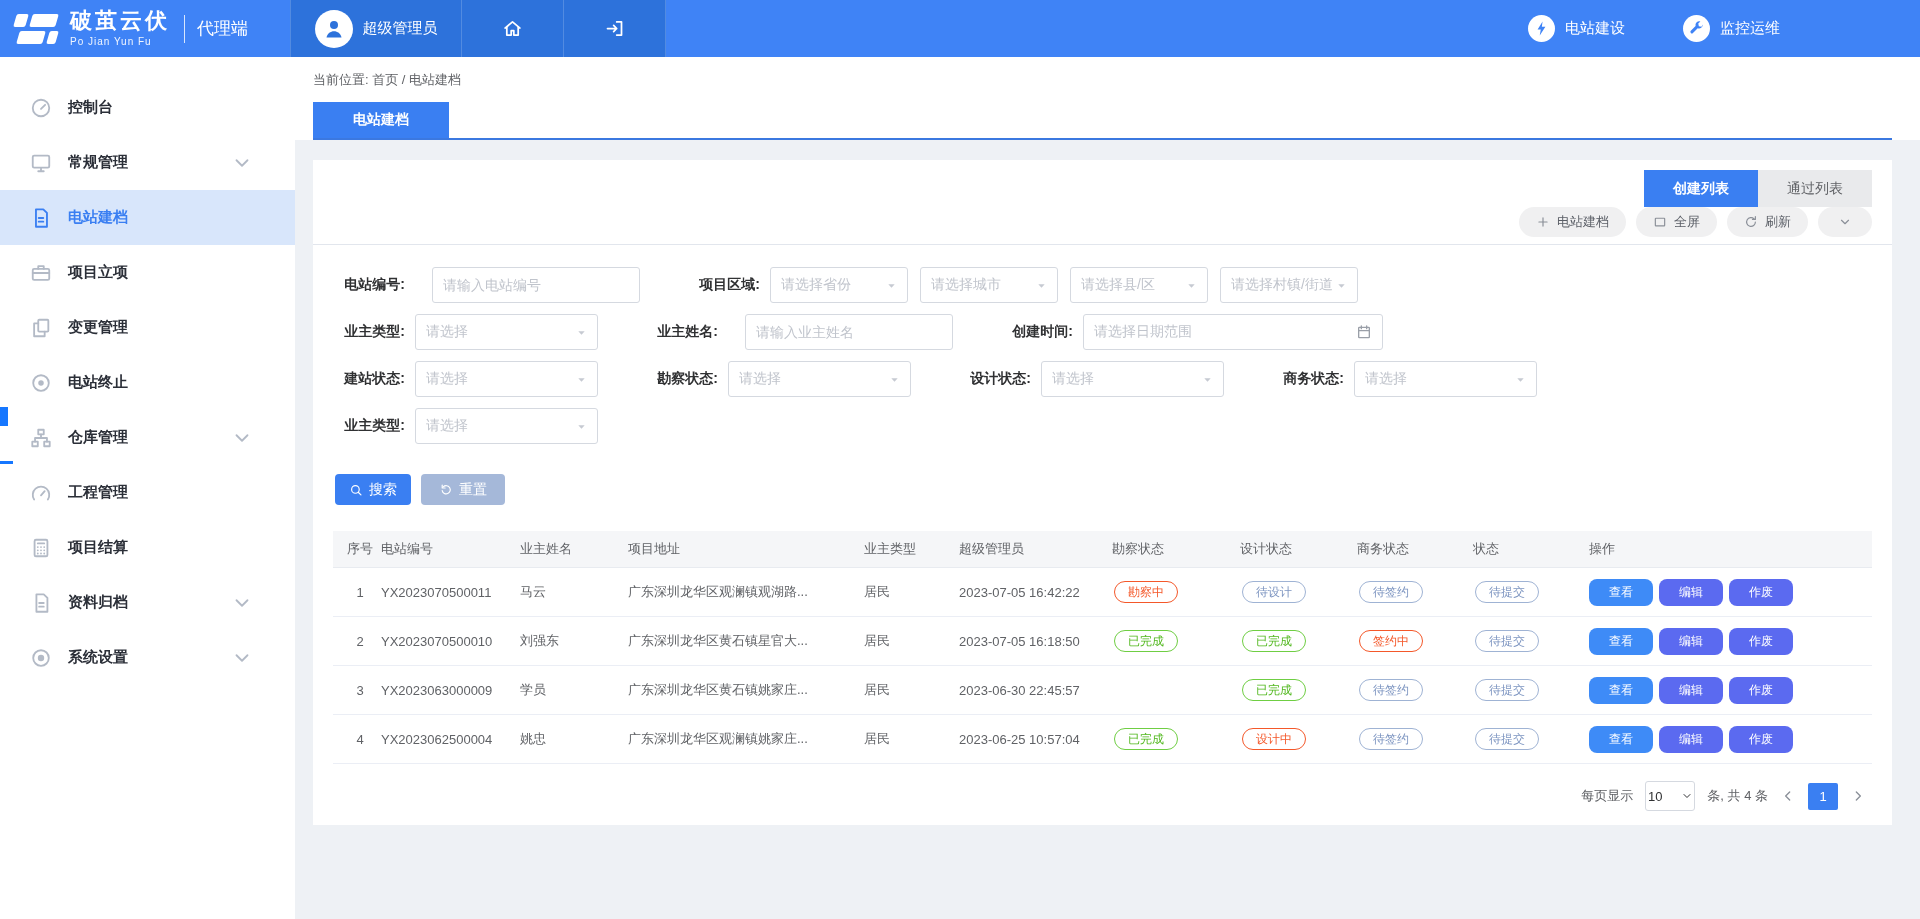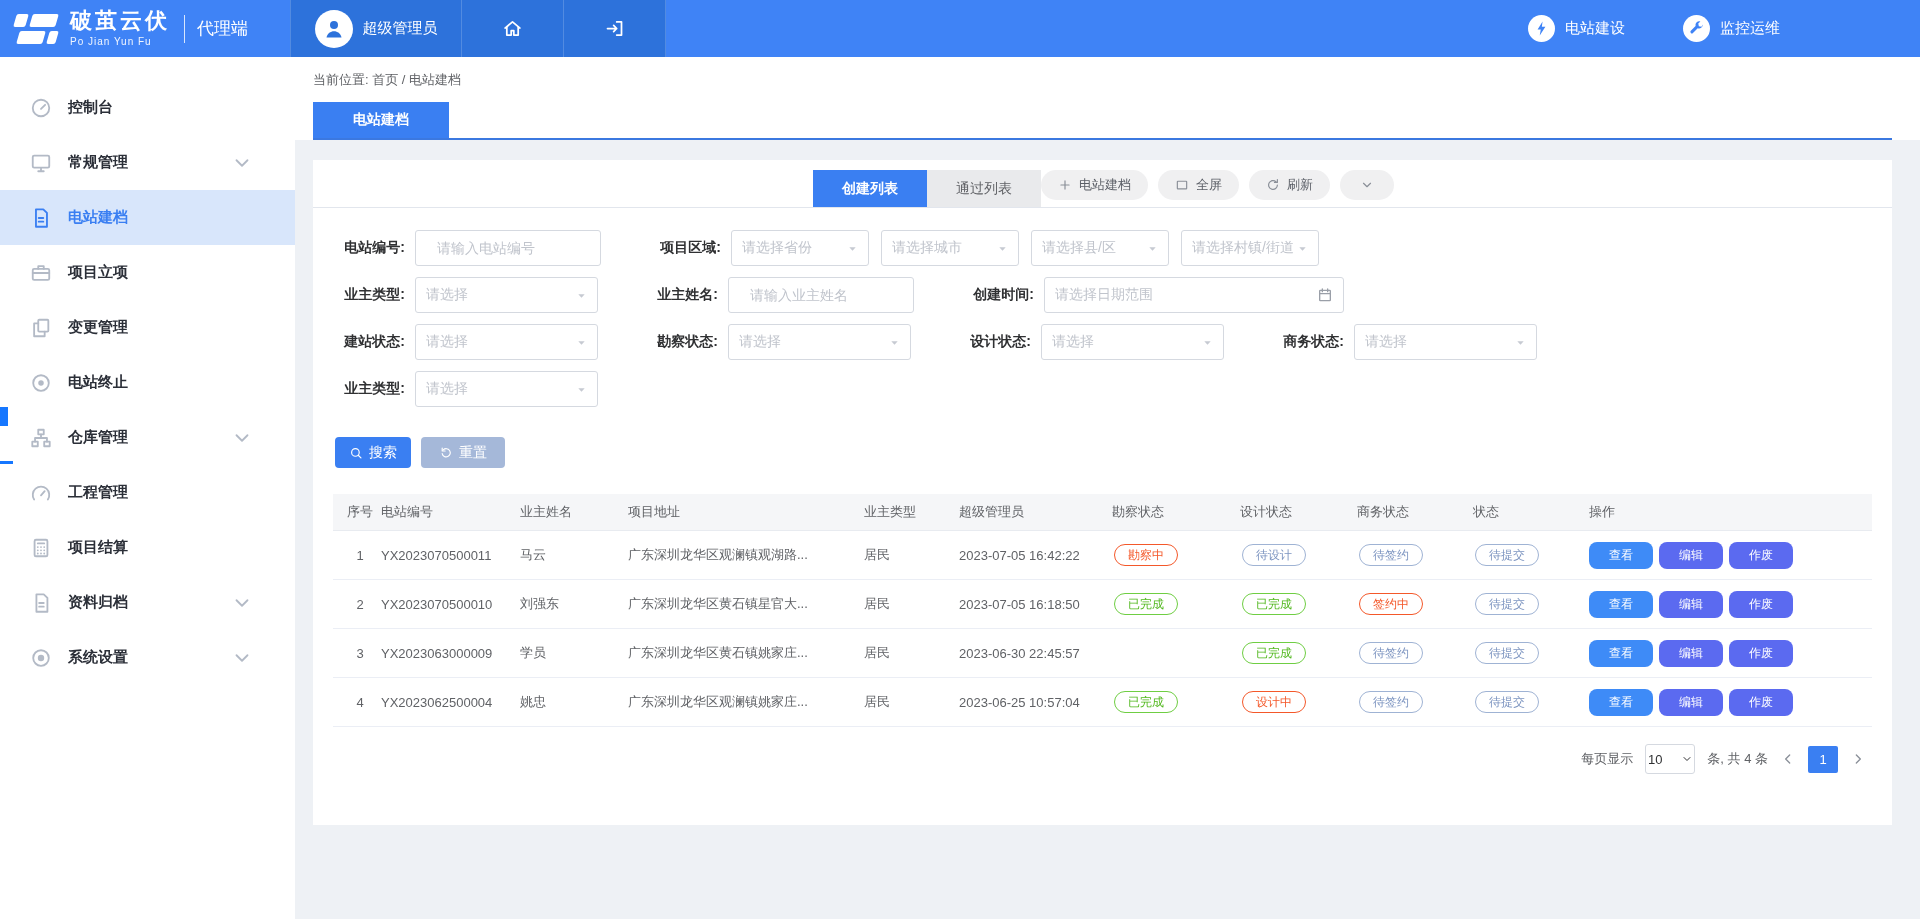--- a/index.html
+++ b/index.html
@@ -48,38 +48,38 @@
   .smark2 { position:absolute; left:0; top:404px; width:13px; height:3px; background:#1677ff; }
 
   .main { flex:1; min-width:0; display:flex; flex-direction:column; }
   .top-white { background:#fff; padding-top:14px; }
   .breadcrumb { margin-left:18px; font-size:13px; color:#606266; }
   .tab-row { margin:13px 28px 0 18px; border-bottom:2px solid #3b78e0; font-size:0; }
   .page-tab { display:inline-block; background:#3a7ff2; color:#fff; font-size:14px; font-weight:bold; padding:9px 40px; cursor:pointer; }
 
   
   .card { background:#fff; margin:20px 28px 0 18px; height:665px; position:relative; }
-  .card-head { display:flex; justify-content:center; align-items:flex-end; padding:10px 20px 0 22px; border-bottom:1px solid #e2e6ed; }
+  .card-head { display:flex; justify-content:flex-end; align-items:flex-end; padding:10px 20px 0 22px; border-bottom:1px solid #e2e6ed;flex-direction:column; }
   .list-tabs { display:flex; }
   .ltab { height:37px; line-height:37px; padding:0 29px; font-size:14px; cursor:pointer; }
   .ltab.active { background:#3a7ff2; color:#fff; font-weight:bold; }
   .ltab.inactive { background:#e9eaec; color:#606266; }
   .head-tools { display:flex; gap:10px; margin-bottom:7px; }
   .pill { height:30px; border-radius:16px; background:#f0f0f1; color:#5a5e66; font-size:13px; display:flex; align-items:center; gap:7px; padding:0 17px; cursor:pointer; }
   .pill .icon { width:14px; height:14px; color:#8a8f98; }
   .pill.caret-only { padding:0 20px; }
 
   
   .filters { padding:22px 0 0 22px; }
   .frow { display:flex; align-items:center; margin-bottom:11px; }
   .ffield { display:flex; align-items:center; }
   .ffield + .ffield { margin-left:50px; }
   .flabel { width:70px; text-align:right; font-size:14px; font-weight:bold; color:#303133; margin-right:10px; white-space:nowrap; }
   .ctrl { height:36px; border:1px solid #d5d9e0; border-radius:3px; background:#fff; font-size:14px; }
-  input.ctrl { width:186px; padding:0 21px; color:#606266; outline:none; }
+  input.ctrl { width:208px; padding:0 10px; color:#606266; outline:none;margin-left:17px; }
   input.ctrl::placeholder { color:#c0c4cc; }
   .c-select { width:183px; display:flex; align-items:center; justify-content:space-between; padding:0 10px; color:#c0c4cc; cursor:pointer; }
   .c-select .caret { width:11px; height:11px; color:#c6cad2; }
   .region-group { display:flex; gap:12px; }
   .region-group .c-select { width:138px; }
   .c-date { width:300px; display:flex; align-items:center; justify-content:space-between; padding:0 10px; color:#c0c4cc; cursor:pointer; }
   .c-date .icon { width:16px; height:16px; color:#9a9fa8; }
   .filter-actions { margin:30px 0 0 22px; display:flex; gap:10px; }
   .btn { height:31px; border:none; border-radius:4px; color:#fff; font-size:14px; display:flex; align-items:center; justify-content:center; gap:6px; cursor:pointer; font-family:inherit; }
   .btn .icon { width:14px; height:14px; }

